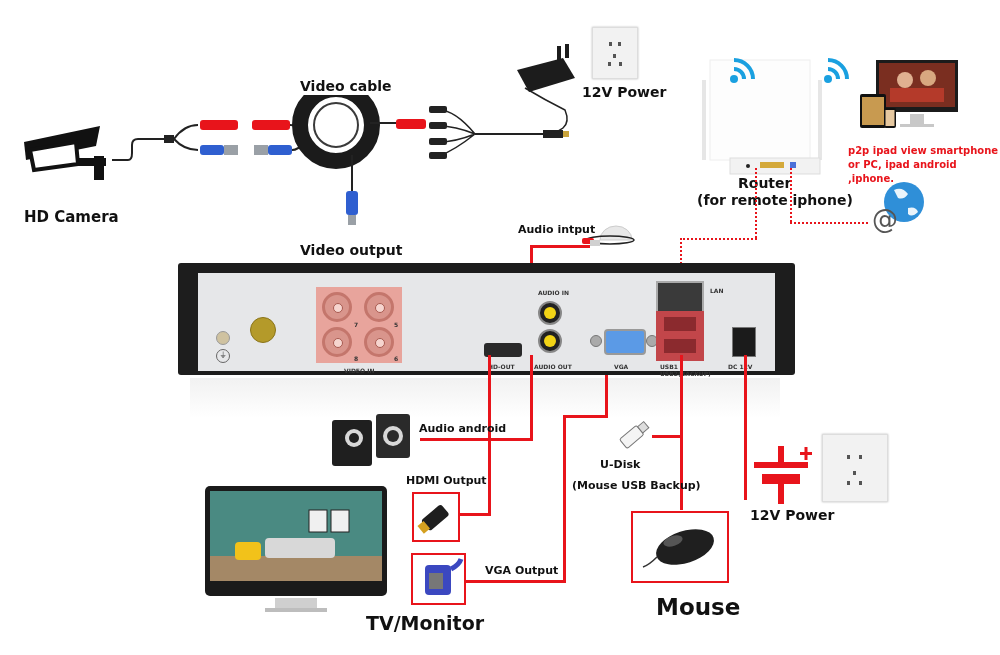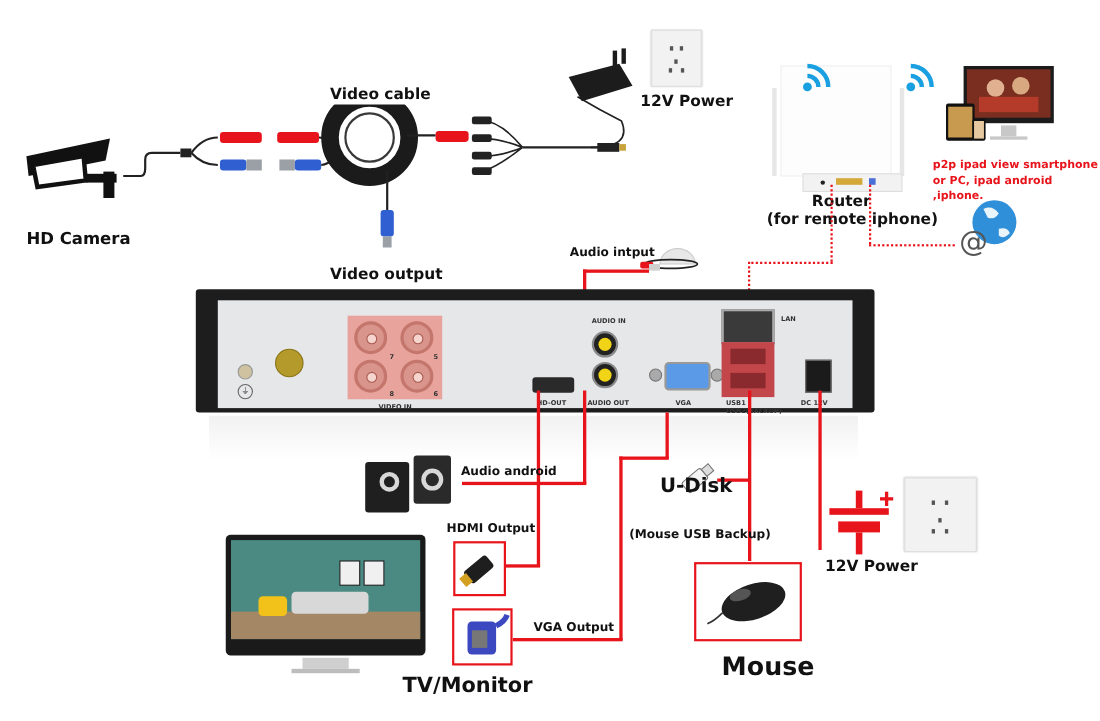--- a/index.html
+++ b/index.html
@@ -251,21 +251,21 @@
   <rect x="60" y="122" width="62" height="4" fill="#bdbdbd"></rect>
 </svg>
 <div class="lbl lbl-xl" style="left:366px;top:612px">TV/Monitor</div>
 
 <svg class="abs" style="left:616px;top:418px" width="36" height="34" viewBox="0 0 36 34">
   <g transform="rotate(-40 18 17)">
       <rect x="4" y="11" width="22" height="12" rx="2" fill="#f4f4f4" stroke="#777"></rect>
       <rect x="26" y="13" width="8" height="8" fill="#ddd" stroke="#777"></rect>
     </g>
 </svg>
-<div class="lbl" style="left:600px;top:431px;font-size:18px">U-Disk</div>
+<div class="lbl" style="left:600px;top:458px;font-size:11px">U-Disk</div>
 <div class="lbl lbl-sm" style="left:572px;top:479px">(Mouse USB Backup)</div>
 
 <div class="rbox" style="left:631px;top:511px;width:98px;height:72px;">
   <svg width="94" height="68" viewBox="0 0 94 68">
     <ellipse cx="52" cy="34" rx="30" ry="16" fill="#1f1f1f" transform="rotate(-18 52 34)"></ellipse>
     <ellipse cx="40" cy="28" rx="10" ry="5" fill="#555" transform="rotate(-18 40 28)"></ellipse>
     <path d="M24,44 Q16,52 10,54" stroke="#333" stroke-width="1.5" fill="none"></path>
   </svg>
 </div>
 <div class="lbl" style="left:656px;top:594px;font-size:23px">Mouse</div>

